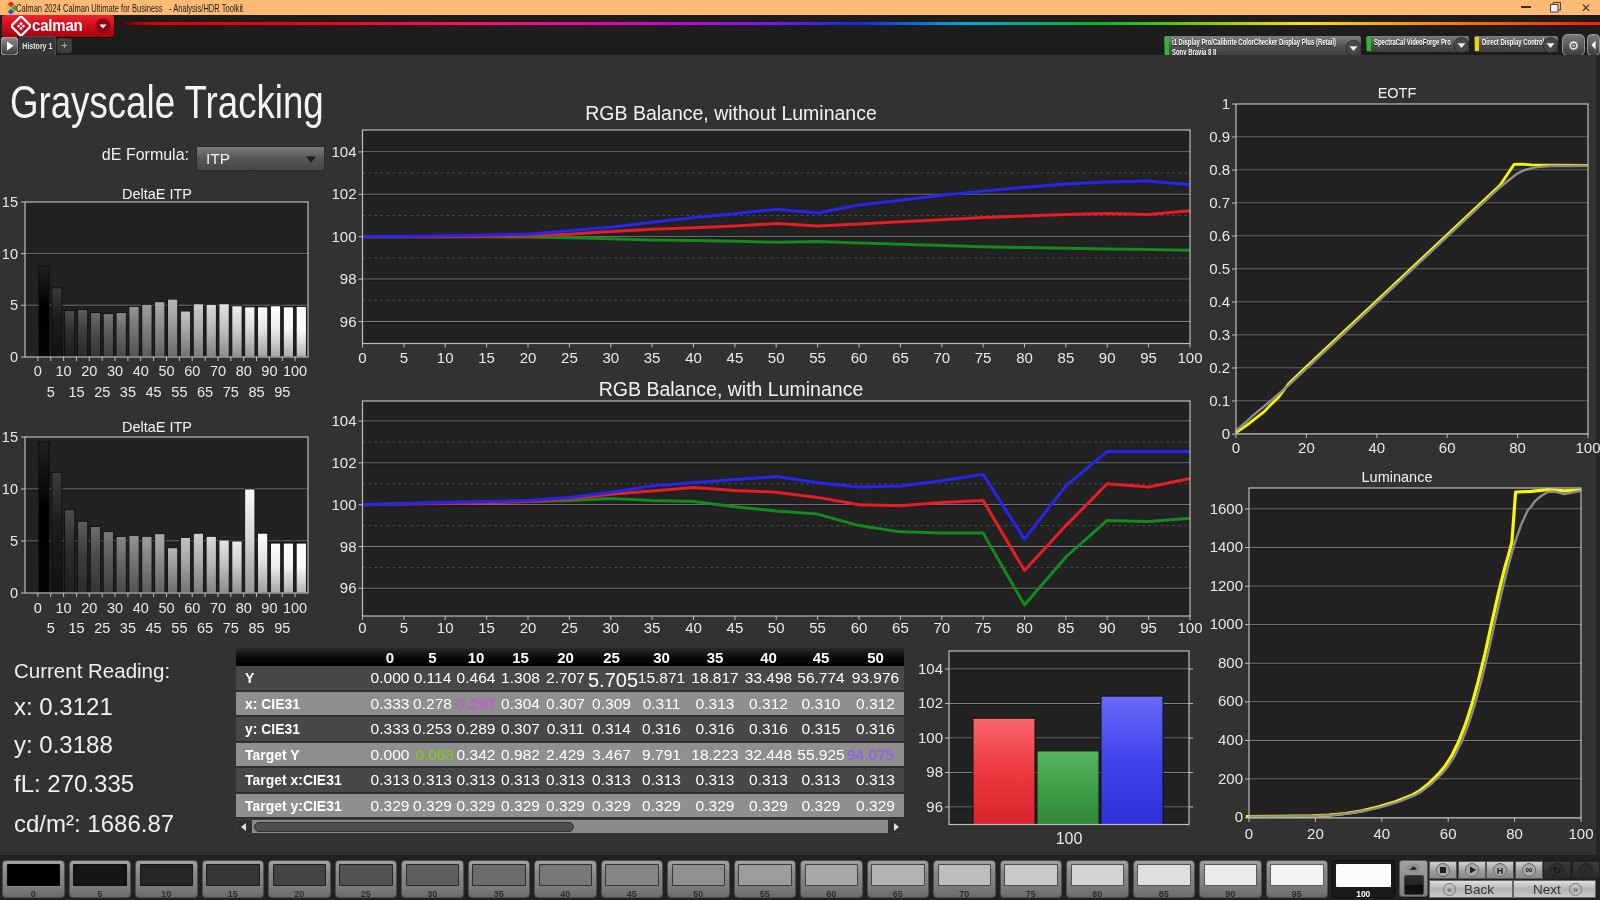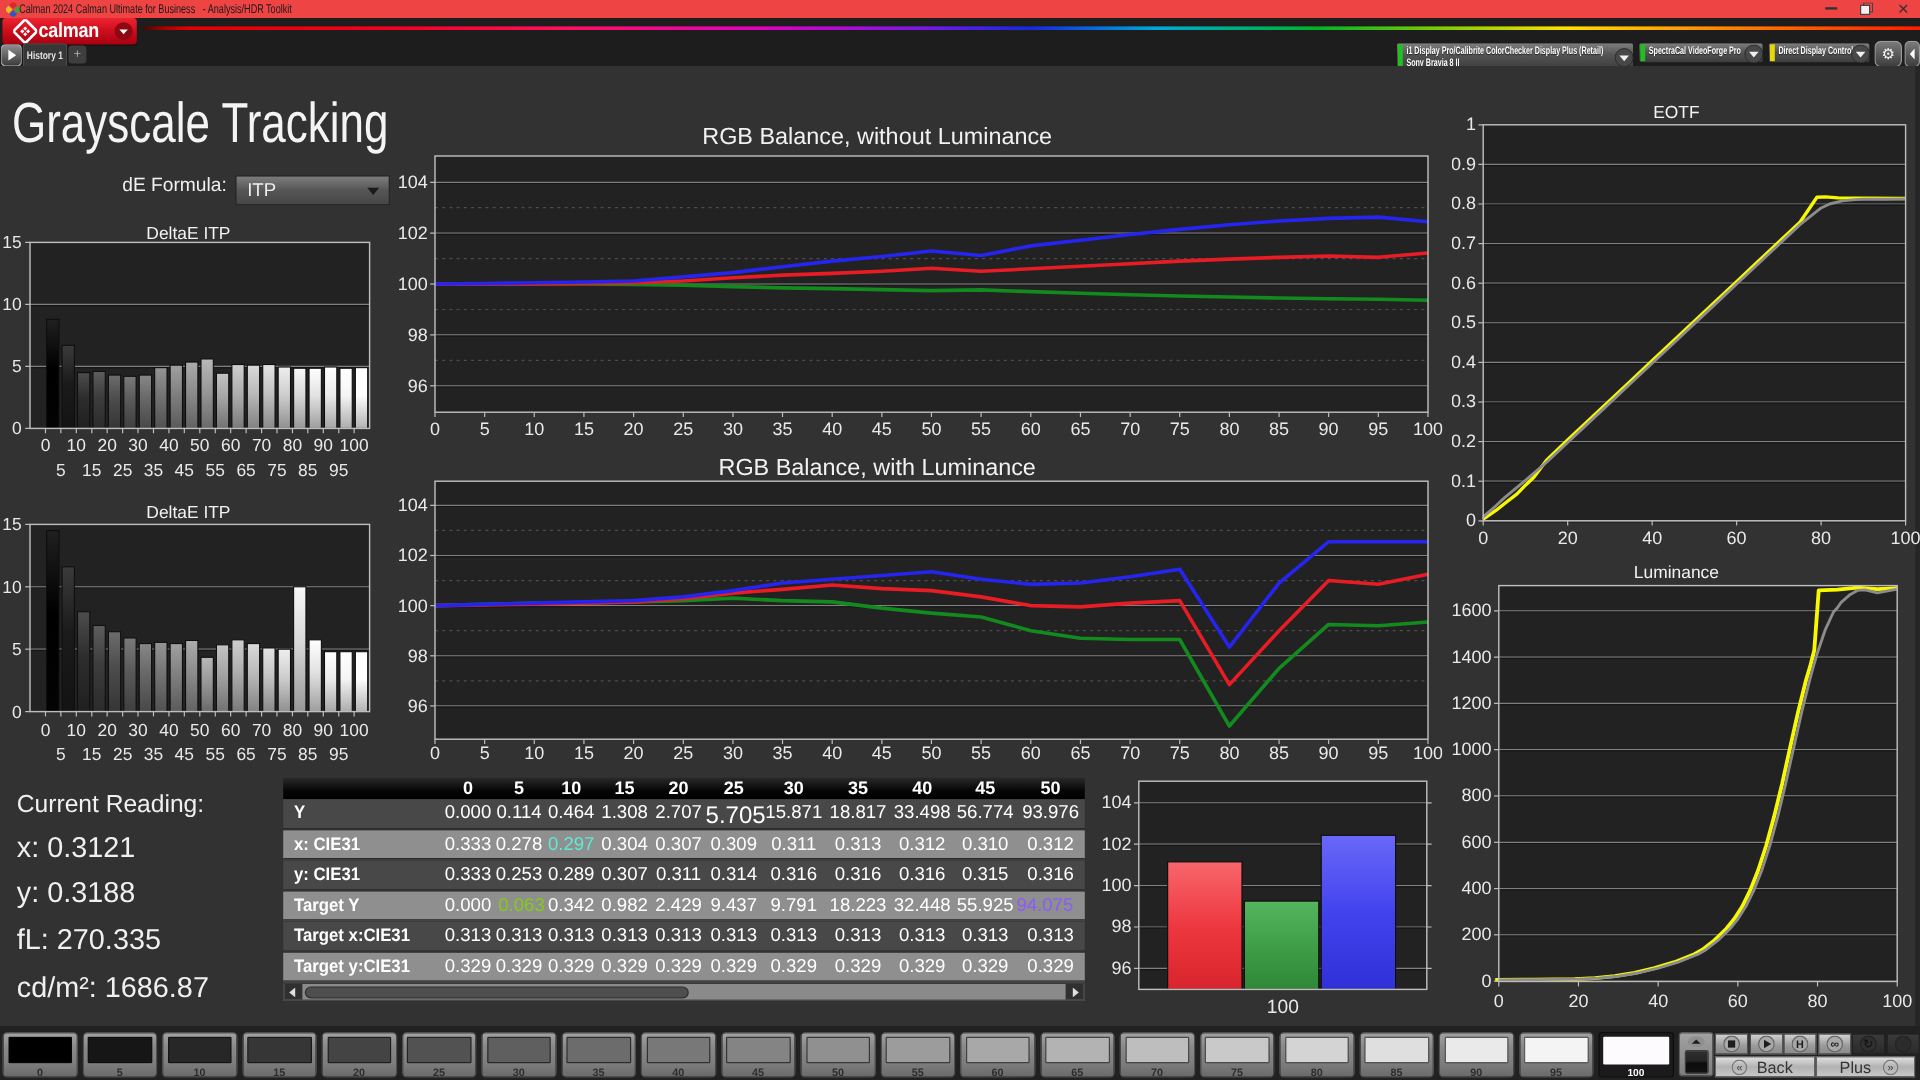--- a/index.html
+++ b/index.html
@@ -1,20 +1,20 @@
 <!DOCTYPE html>
 <html><head><meta charset="utf-8"><style>
 *{margin:0;padding:0;box-sizing:border-box}
 html,body{width:1600px;height:900px;overflow:hidden;background:#1d1d1d;
  font-family:"Liberation Sans",sans-serif;-webkit-font-smoothing:antialiased}
 .abs{position:absolute}
 </style></head><body>
 <div class="abs" style="left:0;top:0;width:1600px;height:900px">
 
-<div class="abs" style="left:0;top:0;width:1600px;height:15px;background:#ef4444">
+<div class="abs" style="left:0;top:0;width:1600px;height:15px;background:#fdba74">
 <svg class="abs" style="left:5px;top:2px" width="12" height="12">
         <g transform="rotate(45 6 6)">
 <rect x="1" y="1" width="4.6" height="4.6" fill="#e02434"></rect>
           <rect x="6.4" y="1" width="4.6" height="4.6" fill="#38a838"></rect>
 <rect x="1" y="6.4" width="4.6" height="4.6" fill="#e8c020"></rect>
           <rect x="6.4" y="6.4" width="4.6" height="4.6" fill="#2858c8"></rect>
         </g>
       </svg>
 <div class="abs" style="left:16px;top:1.5px;font-size:10.5px;color:#1b1b1b;white-space:nowrap;transform:scaleX(.72);transform-origin:left">Calman 2024 Calman Ultimate for Business&nbsp;&nbsp; - Analysis/HDR Toolkit</div>
 <div class="abs" style="left:1521px;top:6px;width:10px;height:1.5px;background:#333"></div>
@@ -769,21 +769,21 @@
       <div class="abs" style="left:352px;top:21px;width:47px;font-size:20px;color:#fff;text-align:center">5.705</div>
       <div class="abs" style="left:399px;top:21px;width:53px;font-size:15.5px;color:#fff;text-align:center">15.871</div>
       <div class="abs" style="left:452px;top:21px;width:54px;font-size:15.5px;color:#fff;text-align:center">18.817</div>
       <div class="abs" style="left:506px;top:21px;width:53px;font-size:15.5px;color:#fff;text-align:center">33.498</div>
       <div class="abs" style="left:559px;top:21px;width:52px;font-size:15.5px;color:#fff;text-align:center">56.774</div>
       <div class="abs" style="left:611px;top:21px;width:57px;font-size:15.5px;color:#fff;text-align:center">93.976</div>
       <div class="abs" style="left:0;top:44px;width:668px;height:24px;background:#8f8f8f;border-bottom:1px solid #2b2b2b"></div>
       <div class="abs" style="left:9px;top:47px;font-size:15px;font-weight:bold;color:#fff;white-space:nowrap;transform:scaleX(.93);transform-origin:left">x: CIE31</div>
       <div class="abs" style="left:133px;top:47px;width:42px;font-size:15.5px;color:#fff;text-align:center">0.333</div>
       <div class="abs" style="left:175px;top:47px;width:43px;font-size:15.5px;color:#fff;text-align:center">0.278</div>
-      <div class="abs" style="left:218px;top:47px;width:44px;font-size:15.5px;color:#5eead4;text-align:center">0.297</div>
+      <div class="abs" style="left:218px;top:47px;width:44px;font-size:15.5px;color:#d946ef;text-align:center">0.297</div>
       <div class="abs" style="left:262px;top:47px;width:45px;font-size:15.5px;color:#fff;text-align:center">0.304</div>
       <div class="abs" style="left:307px;top:47px;width:45px;font-size:15.5px;color:#fff;text-align:center">0.307</div>
       <div class="abs" style="left:352px;top:47px;width:47px;font-size:15.5px;color:#fff;text-align:center">0.309</div>
       <div class="abs" style="left:399px;top:47px;width:53px;font-size:15.5px;color:#fff;text-align:center">0.311</div>
       <div class="abs" style="left:452px;top:47px;width:54px;font-size:15.5px;color:#fff;text-align:center">0.313</div>
       <div class="abs" style="left:506px;top:47px;width:53px;font-size:15.5px;color:#fff;text-align:center">0.312</div>
       <div class="abs" style="left:559px;top:47px;width:52px;font-size:15.5px;color:#fff;text-align:center">0.310</div>
       <div class="abs" style="left:611px;top:47px;width:57px;font-size:15.5px;color:#fff;text-align:center">0.312</div>
       <div class="abs" style="left:0;top:69px;width:668px;height:25px;background:#484848;border-bottom:1px solid #2b2b2b"></div>
       <div class="abs" style="left:9px;top:72px;font-size:15px;font-weight:bold;color:#fff;white-space:nowrap;transform:scaleX(.93);transform-origin:left">y: CIE31</div>
@@ -798,21 +798,21 @@
       <div class="abs" style="left:506px;top:72px;width:53px;font-size:15.5px;color:#fff;text-align:center">0.316</div>
       <div class="abs" style="left:559px;top:72px;width:52px;font-size:15.5px;color:#fff;text-align:center">0.315</div>
       <div class="abs" style="left:611px;top:72px;width:57px;font-size:15.5px;color:#fff;text-align:center">0.316</div>
       <div class="abs" style="left:0;top:95px;width:668px;height:24px;background:#8f8f8f;border-bottom:1px solid #2b2b2b"></div>
       <div class="abs" style="left:9px;top:98px;font-size:15px;font-weight:bold;color:#fff;white-space:nowrap;transform:scaleX(.93);transform-origin:left">Target Y</div>
       <div class="abs" style="left:133px;top:98px;width:42px;font-size:15.5px;color:#fff;text-align:center">0.000</div>
       <div class="abs" style="left:175px;top:98px;width:43px;font-size:15.5px;color:#84cc16;text-align:right">0.063</div>
       <div class="abs" style="left:218px;top:98px;width:44px;font-size:15.5px;color:#fff;text-align:center">0.342</div>
       <div class="abs" style="left:262px;top:98px;width:45px;font-size:15.5px;color:#fff;text-align:center">0.982</div>
       <div class="abs" style="left:307px;top:98px;width:45px;font-size:15.5px;color:#fff;text-align:center">2.429</div>
-      <div class="abs" style="left:352px;top:98px;width:47px;font-size:15.5px;color:#fff;text-align:center">9.437</div>
+      <div class="abs" style="left:352px;top:98px;width:47px;font-size:15.5px;color:#fff;text-align:center">3.467</div>
       <div class="abs" style="left:399px;top:98px;width:53px;font-size:15.5px;color:#fff;text-align:center">9.791</div>
       <div class="abs" style="left:452px;top:98px;width:54px;font-size:15.5px;color:#fff;text-align:center">18.223</div>
       <div class="abs" style="left:506px;top:98px;width:53px;font-size:15.5px;color:#fff;text-align:center">32.448</div>
       <div class="abs" style="left:559px;top:98px;width:52px;font-size:15.5px;color:#fff;text-align:center">55.925</div>
       <div class="abs" style="left:611px;top:98px;width:57px;font-size:15.5px;color:#8b5cf6;text-align:left">94.075</div>
       <div class="abs" style="left:0;top:120px;width:668px;height:25px;background:#484848;border-bottom:1px solid #2b2b2b"></div>
       <div class="abs" style="left:9px;top:123px;font-size:15px;font-weight:bold;color:#fff;white-space:nowrap;transform:scaleX(.93);transform-origin:left">Target x:CIE31</div>
       <div class="abs" style="left:133px;top:123px;width:42px;font-size:15.5px;color:#fff;text-align:center">0.313</div>
       <div class="abs" style="left:175px;top:123px;width:43px;font-size:15.5px;color:#fff;text-align:center">0.313</div>
       <div class="abs" style="left:218px;top:123px;width:44px;font-size:15.5px;color:#fff;text-align:center">0.313</div>
@@ -1021,18 +1021,18 @@
       <circle cx="7" cy="7" r="6.5" fill="#2c2c2c" stroke="#242424"></circle>
     </svg>
 <div class="abs" style="left:1429px;top:879.5px;width:84px;height:18.5px;background:linear-gradient(180deg,#e0e0e0,#b2b2b2 50%,#c8c8c8);border:1px solid #666">
 <svg class="abs" style="left:13px;top:2.5px" width="13" height="13">
         <circle cx="6.5" cy="6.5" r="6" fill="none" stroke="#777" stroke-width="1"></circle>
         <text x="6.5" y="9.5" font-size="9" fill="#444" text-anchor="middle">«</text>
       </svg>
 <div class="abs" style="left:34px;top:1.5px;font-size:13.5px;color:#333">Back</div>
     </div>
 <div class="abs" style="left:1513px;top:879.5px;width:83px;height:18.5px;background:linear-gradient(180deg,#e0e0e0,#b2b2b2 50%,#c8c8c8);border:1px solid #666">
-<div class="abs" style="left:19px;top:1.5px;font-size:13.5px;color:#333">Plus</div>
+<div class="abs" style="left:19px;top:1.5px;font-size:13.5px;color:#333">Next</div>
 <svg class="abs" style="left:55px;top:2.5px" width="13" height="13">
         <circle cx="6.5" cy="6.5" r="6" fill="none" stroke="#777" stroke-width="1"></circle>
         <text x="6.5" y="9.5" font-size="9" fill="#444" text-anchor="middle">»</text>
       </svg>
     </div>
 </div>
 </body></html>

